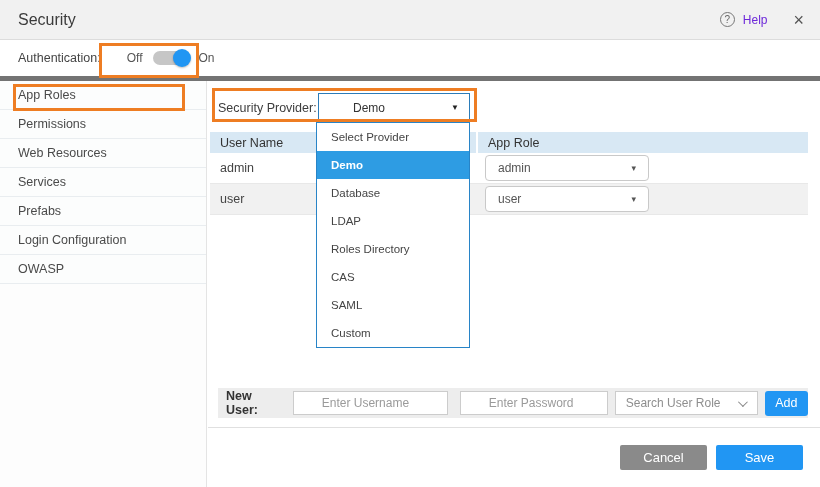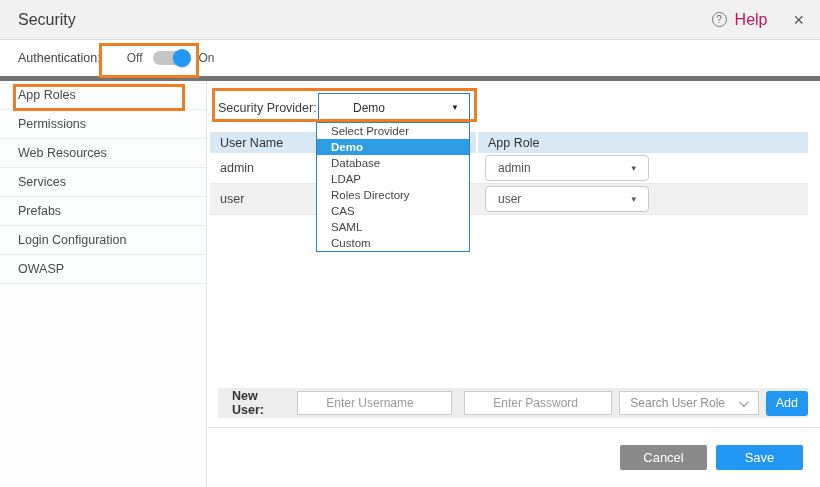--- a/index.html
+++ b/index.html
@@ -6,21 +6,21 @@
   body { font-family:"Liberation Sans","DejaVu Sans",sans-serif; background:#fff; }
   .page { position:relative; width:820px; height:487px; background:#fff; overflow:hidden; }
 
   
   .header { position:absolute; left:0; top:0; width:820px; height:40px; background:#f1f1f1;
             border-bottom:1px solid #dcdcdc; display:flex; align-items:center; }
   .title { font-size:16px; color:#3b3b3b; margin-left:18px; }
   .header-right { margin-left:auto; margin-right:16px; display:flex; align-items:center; gap:8px; color:#5f5f5f; }
   .help-circle { width:15px; height:15px; border:1px solid #777; border-radius:50%; font-size:10px;
                  display:flex; align-items:center; justify-content:center; color:#666; }
-  .help-text { font-size:16px; color:#be185d; }
+  .help-text { font-size:12px; color:#6d28d9; }
   .close-x { font-size:18px; color:#555; margin-left:18px; cursor:default; line-height:1; }
 
   
   .auth-row { position:absolute; left:0; top:40px; width:820px; height:41px; background:#fff;
               border-bottom:5px solid #737373; display:flex; align-items:center; }
   .auth-label { font-size:12.5px; color:#444; margin-left:18px; }
   .toggle-group { display:flex; align-items:center; gap:10px; margin-left:26px; }
   .toggle-side-label { font-size:12px; color:#555; }
   .toggle { position:relative; width:36px; height:14px; background:#c6c6c6; border-radius:7px; }
   .toggle-knob { position:absolute; right:-2px; top:-2px; width:18px; height:18px; border-radius:50%;
@@ -37,42 +37,42 @@
   
   .provider-row { position:absolute; left:218px; top:93px; height:29px; display:flex; align-items:center; }
   .provider-label { font-size:12.5px; color:#3d3d3d; width:100px; }
   .provider-select { position:absolute; left:100px; top:0; width:152px; height:29px; background:#fff;
                      border:1px solid #2b7cb9; display:flex; align-items:center; }
   .provider-select .sel-text { font-size:12px; color:#333; padding-left:34px; }
   .provider-select .sel-arrow { margin-left:auto; margin-right:10px; font-size:8px; color:#222; }
 
   .dropdown-panel { position:absolute; left:316px; top:122px; width:154px; background:#fff;
                     border:1px solid #2884c7; z-index:20; }
-  .dd-item { height:16px; display:flex; align-items:center; padding-left:14px; font-size:11.5px; color:#444;
+  .dd-item { height:28px; display:flex; align-items:center; padding-left:14px; font-size:11.5px; color:#444;
              background:#fff; cursor:default; }
   .dd-item.selected { background:#2e9ce3; color:#fff; font-weight:bold; }
 
   
   .user-table { position:absolute; left:210px; top:132px; width:598px; }
   .t-header { display:flex; height:21px; background:#d8e8f4; }
   .t-h-cell { font-size:12.5px; color:#333; display:flex; align-items:center; padding-left:10px; }
   .t-h-cell.c1 { width:268px; border-right:2px solid #fff; }
   .t-h-cell.c2 { flex:1; }
   .t-row { display:flex; height:31px; align-items:center; border-bottom:1px solid #e8e8e8; background:#fff; }
   .t-row.alt { background:#f1f1f1; }
   .t-cell-name { width:270px; font-size:12.5px; color:#444; padding-left:10px; }
   .role-select { margin-left:5px; width:164px; height:26px; background:#fff; border:1px solid #c9c9c9;
                  border-radius:4px; display:flex; align-items:center; }
   .role-select .sel-text { font-size:12px; color:#555; padding-left:12px; }
   .role-select .sel-arrow { margin-left:auto; margin-right:12px; font-size:9px; color:#555; }
 
   
   .new-user { position:absolute; left:218px; top:388px; width:590px; height:30px; background:#ededed;
               display:flex; align-items:center; }
-  .new-user-label { font-size:12.5px; color:#333; font-weight:600; margin-left:14px; }
+  .new-user-label { font-size:12.5px; color:#333; font-weight:600; margin-left:8px; }
   .nu-input { height:24px; background:#fff; border:1px solid #ccc; font-size:12px; color:#444;
               padding-left:28px; font-family:inherit; outline:none; }
   .nu-input::placeholder { color:#9a9a9a; }
   .nu-username { width:155px; margin-left:9px; }
   .nu-password { width:148px; margin-left:12px; }
   .nu-role { width:151px; height:24px; margin-left:7px; background:#fff; border:1px solid #ccc;
              display:flex; align-items:center; }
   .nu-role .sel-text { font-size:12px; color:#8e8e8e; padding-left:10px; }
   .chevron { margin-left:auto; margin-right:12px; width:7px; height:7px; border-right:1.5px solid #888;
              border-bottom:1.5px solid #888; transform:rotate(45deg) translateY(-2px); }

